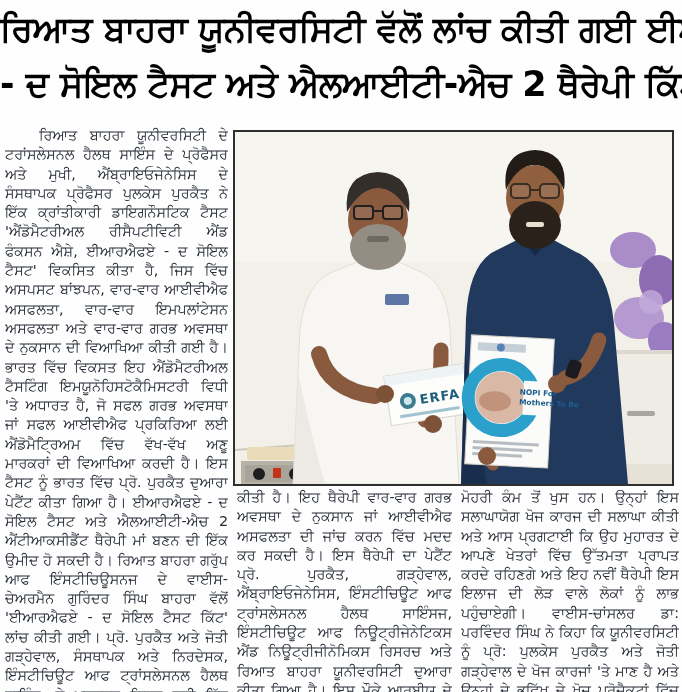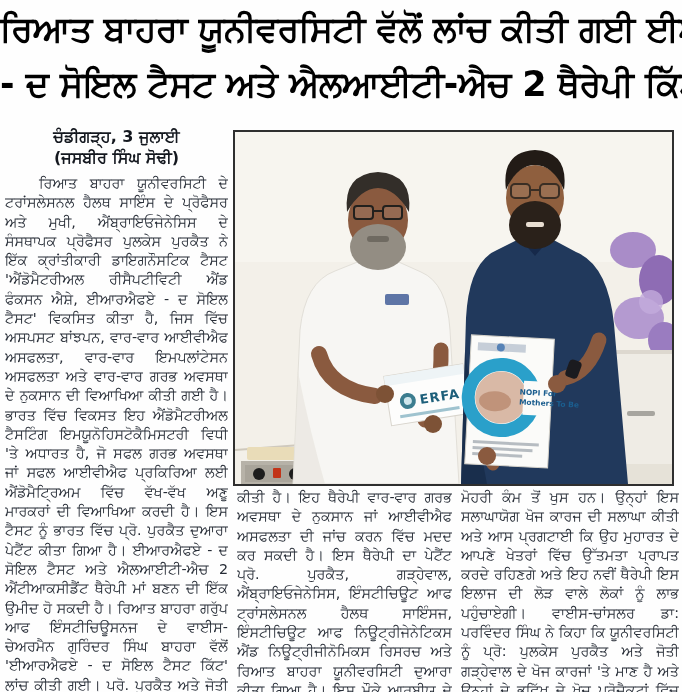--- a/index.html
+++ b/index.html
@@ -36,24 +36,20 @@
 <body>
 
 <div class="page">
 
   <div class="headline">
     <div class="h-line">ਰਿਆਤ ਬਾਹਰਾ ਯੂਨੀਵਰਸਿਟੀ ਵੱਲੋਂ ਲਾਂਚ ਕੀਤੀ ਗਈ ਈਆਰਐਫਏ</div>
     <div class="h-line">- ਦ ਸੋਇਲ ਟੈਸਟ ਅਤੇ ਐਲਆਈਟੀ-ਐਚ 2 ਥੈਰੇਪੀ ਕਿੱਟ</div>
   </div>
 
   <div class="col col-1">
-    <div class="byline">
-      <div>ਚੰਡੀਗੜ੍ਹ, 3 ਜੁਲਾਈ</div>
-      <div>(ਜਸਬੀਰ ਸਿੰਘ ਸੋਢੀ)</div>
-    </div>
     <p class="bodytext indent">ਰਿਆਤ ਬਾਹਰਾ ਯੂਨੀਵਰਸਿਟੀ ਦੇ ਟਰਾਂਸਲੇਸਨਲ ਹੈਲਥ ਸਾਇੰਸ ਦੇ ਪ੍ਰੋਫੈਸਰ ਅਤੇ ਮੁਖੀ, ਐਂਬ੍ਰਾਇਓਜੇਨੇਸਿਸ ਦੇ ਸੰਸਥਾਪਕ ਪ੍ਰੋਫੈਸਰ ਪੁਲਕੇਸ ਪੁਰਕੈਤ ਨੇ ਇੱਕ ਕ੍ਰਾਂਤੀਕਾਰੀ ਡਾਇਗਨੌਸਟਿਕ ਟੈਸਟ 'ਐਂਡੋਮੈਟਰੀਅਲ ਰੀਸੈਪਟੀਵਿਟੀ ਐਂਡ ਫੰਕਸਨ ਐਸ਼ੇ, ਈਆਰਐਫਏ - ਦ ਸੋਇਲ ਟੈਸਟ' ਵਿਕਸਿਤ ਕੀਤਾ ਹੈ, ਜਿਸ ਵਿੱਚ ਅਸਪਸਟ ਬਾਂਝਪਨ, ਵਾਰ-ਵਾਰ ਆਈਵੀਐਫ ਅਸਫਲਤਾ, ਵਾਰ-ਵਾਰ ਇਮਪਲਾਂਟੇਸਨ ਅਸਫਲਤਾ ਅਤੇ ਵਾਰ-ਵਾਰ ਗਰਭ ਅਵਸਥਾ ਦੇ ਨੁਕਸਾਨ ਦੀ ਵਿਆਖਿਆ ਕੀਤੀ ਗਈ ਹੈ। ਭਾਰਤ ਵਿੱਚ ਵਿਕਸਤ ਇਹ ਐਂਡੋਮੈਟਰੀਅਲ ਟੈਸਟਿੰਗ ਇਮਯੂਨੋਹਿਸਟੋਕੈਮਿਸਟਰੀ ਵਿਧੀ 'ਤੇ ਅਧਾਰਤ ਹੈ, ਜੋ ਸਫਲ ਗਰਭ ਅਵਸਥਾ ਜਾਂ ਸਫਲ ਆਈਵੀਐਫ ਪ੍ਰਕਿਰਿਆ ਲਈ ਐਂਡੋਮੈਟ੍ਰਿਅਮ ਵਿੱਚ ਵੱਖ-ਵੱਖ ਅਣੂ ਮਾਰਕਰਾਂ ਦੀ ਵਿਆਖਿਆ ਕਰਦੀ ਹੈ। ਇਸ ਟੈਸਟ ਨੂੰ ਭਾਰਤ ਵਿੱਚ ਪ੍ਰੋ. ਪੁਰਕੈਤ ਦੁਆਰਾ ਪੇਟੈਂਟ ਕੀਤਾ ਗਿਆ ਹੈ। ਈਆਰਐਫਏ - ਦ ਸੋਇਲ ਟੈਸਟ ਅਤੇ ਐਲਆਈਟੀ-ਐਚ 2 ਐਂਟੀਆਕਸੀਡੈਂਟ ਥੈਰੇਪੀ ਮਾਂ ਬਣਨ ਦੀ ਇੱਕ ਉਮੀਦ ਹੋ ਸਕਦੀ ਹੈ। ਰਿਆਤ ਬਾਹਰਾ ਗਰੁੱਪ ਆਫ ਇੰਸਟੀਚਿਊਸਨਜ ਦੇ ਵਾਈਸ-ਚੇਅਰਮੈਨ ਗੁਰਿੰਦਰ ਸਿੰਘ ਬਾਹਰਾ ਵੱਲੋਂ 'ਈਆਰਐਫਏ - ਦ ਸੋਇਲ ਟੈਸਟ ਕਿੱਟ' ਲਾਂਚ ਕੀਤੀ ਗਈ। ਪ੍ਰੋ. ਪੁਰਕੈਤ ਅਤੇ ਜੋਤੀ ਗੜ੍ਹੇਵਾਲ, ਸੰਸਥਾਪਕ ਅਤੇ ਨਿਰਦੇਸਕ, ਇੰਸਟੀਚਿਊਟ ਆਫ ਟ੍ਰਾਂਸਲੇਸਨਲ ਹੈਲਥ ਸਾਇੰਸ, ਨੇ ਪ੍ਰਜਨਨ ਸਿਹਤ ਲਈ ਇੱਕ ਉਪਚਾਰਕ ਵਿਧੀ “ਐਲਆਈਟੀ - ਹਾਈਡ੍ਰੋਜਨ ਐਂਟੀਆਕਸੀਡੈਂਟ ਥੈਰੇਪੀ” ਵਿਕਸਿਤ</p>
   </div>
 
   <div class="photo-frame">
     <svg viewBox="0 0 437 352" role="img">
 
       <rect x="0" y="0" width="437" height="352" fill="#f3f0e9"></rect>
       <rect x="0" y="0" width="437" height="130" fill="#f8f6f1" opacity="0.7"></rect>
 
       <g>

